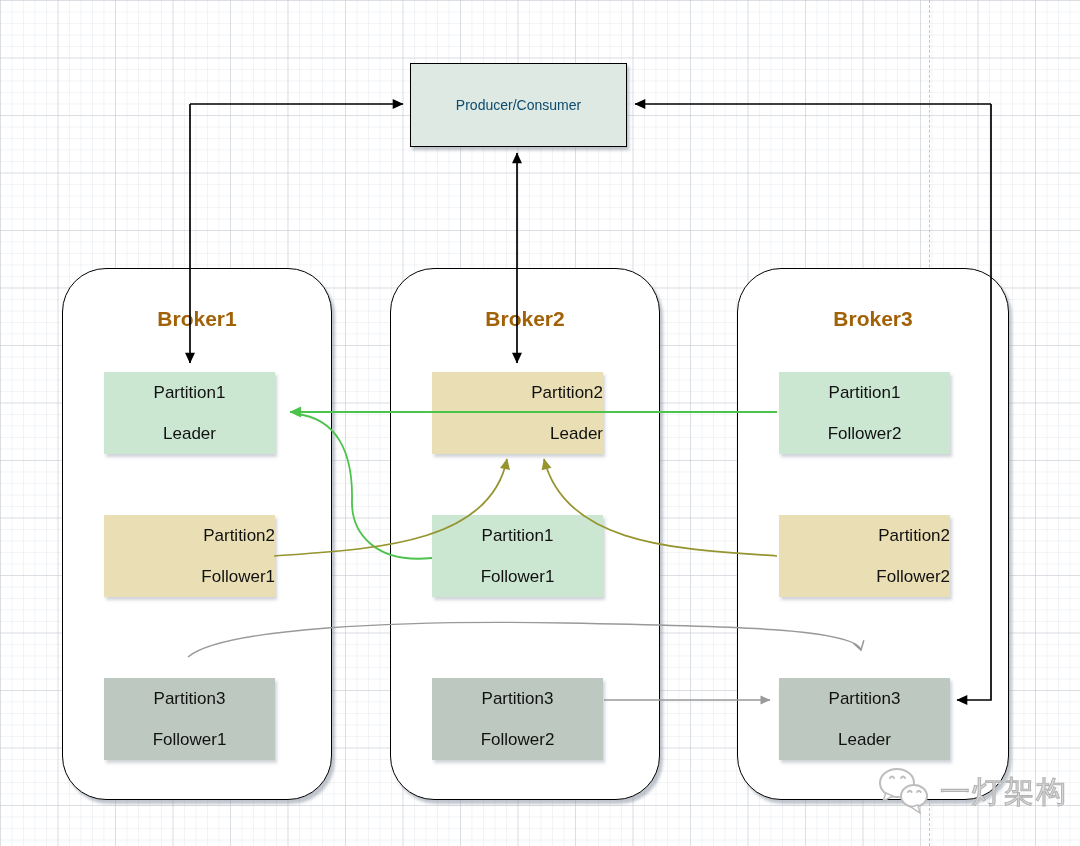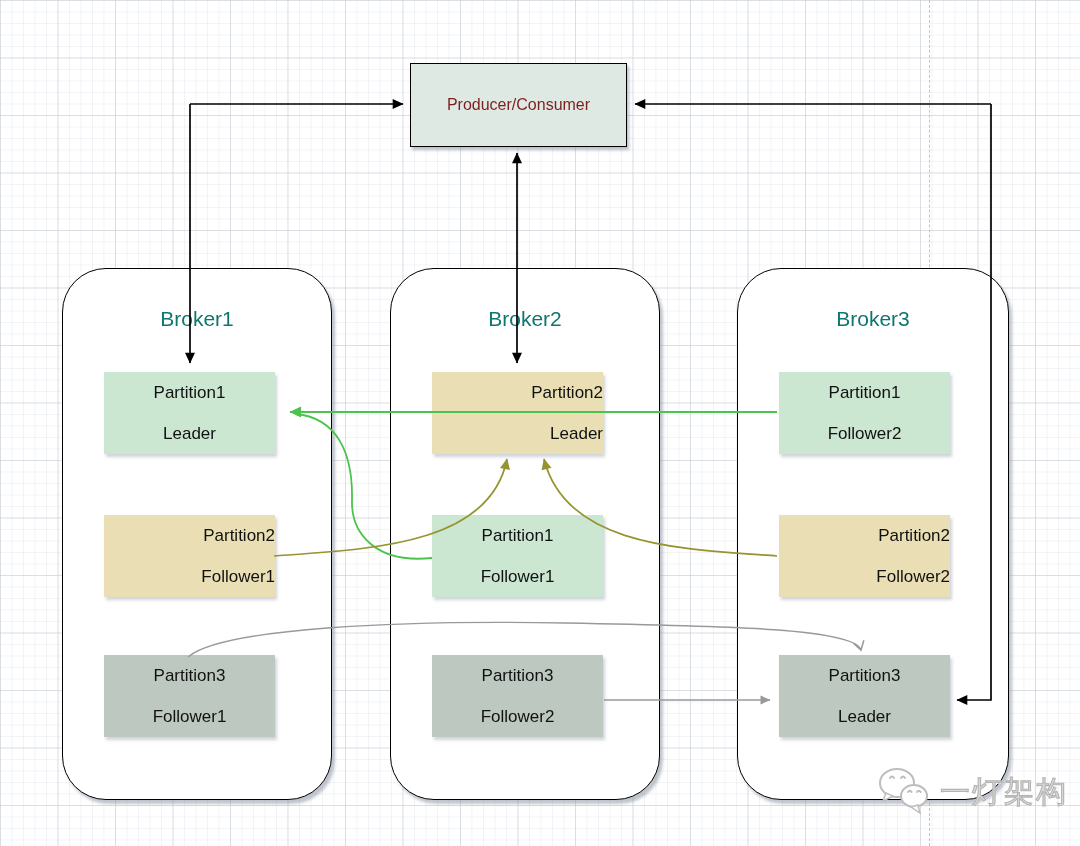--- a/index.html
+++ b/index.html
@@ -12,39 +12,39 @@
       linear-gradient(to right, rgba(216,222,229,0.35) 1px, transparent 1px),
       linear-gradient(to bottom, rgba(216,222,229,0.35) 1px, transparent 1px);
     background-size:57.5px 57.5px,57.5px 57.5px,11.5px 11.5px,11.5px 11.5px;
   }
   .page-boundary{position:absolute;left:929px;top:0;height:846px;width:0;border-left:1px dashed #c0c5cb;}
   .producer{
     position:absolute;left:410px;top:63px;width:215px;height:82px;
     background:var(--producer-fill);border:1.5px solid #000;
     box-shadow:2px 3px 3px rgba(130,140,155,.55);
     display:flex;align-items:center;justify-content:center;
-    font-size:16px;color:#7f1d1d;
+    font-size:14px;color:#0c4a6e;
   }
   .broker{
     position:absolute;top:268px;height:530px;width:268px;
     background:#fff;border:1.6px solid #000;border-radius:44px;
     box-shadow:3px 4px 3px rgba(130,140,155,.5);
   }
   .broker-1{left:62px;}
   .broker-2{left:390px;}
   .broker-3{left:737px;width:270px;}
-  .broker-title{position:absolute;top:38px;left:0;width:100%;text-align:center;font-size:21px;color:#0f766e;}
+  .broker-title{position:absolute;top:38px;left:0;width:100%;text-align:center;font-size:21px;color:#a16207;font-weight:bold;}
   .part{
     position:absolute;left:41px;width:171px;height:82px;
     display:flex;flex-direction:column;align-items:center;justify-content:center;
     font-size:17px;line-height:26px;color:#111;
     box-shadow:2px 3px 3px rgba(150,158,168,.45);
     gap:15px;
   }
-  .row-1{top:103px;}.row-2{top:246px;}.row-3{top:386px;}
+  .row-1{top:103px;}.row-2{top:246px;}.row-3{top:409px;}
   .p-green{background:var(--partition-green);}
   .p-tan{background:var(--partition-tan);align-items:flex-end;}
   .p-gray{background:var(--partition-gray);}
   .edges{position:absolute;left:0;top:0;width:1080px;height:846px;pointer-events:none;}
   .lnB{stroke:var(--arrow-black);stroke-width:1.7px;fill:none;}
   .lnG{stroke:var(--arrow-green);stroke-width:1.8px;fill:none;}
   .lnO{stroke:var(--arrow-olive);stroke-width:1.7px;fill:none;}
   .lnGr{stroke:var(--arrow-gray);stroke-width:1.4px;fill:none;}
   .mkB{fill:var(--arrow-black);}
   .mkG{fill:var(--arrow-green);}

